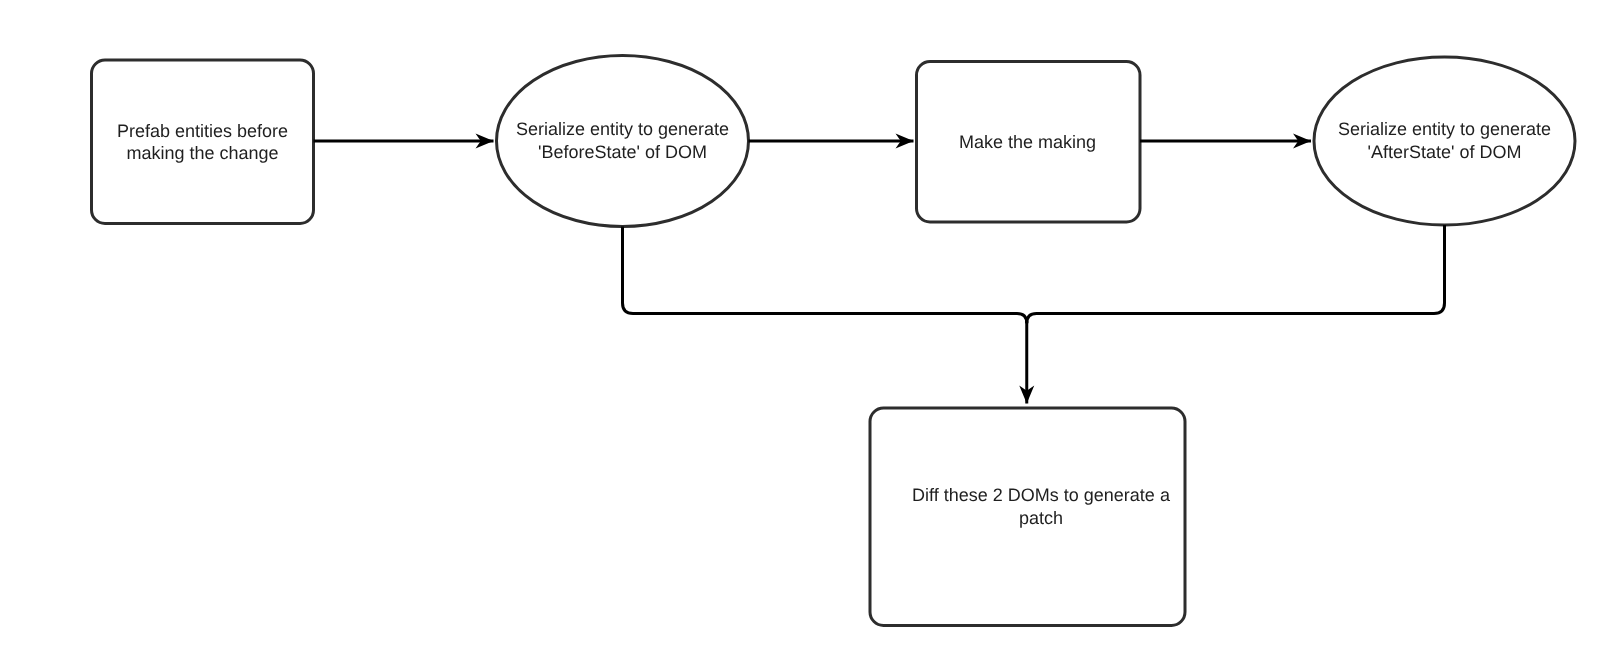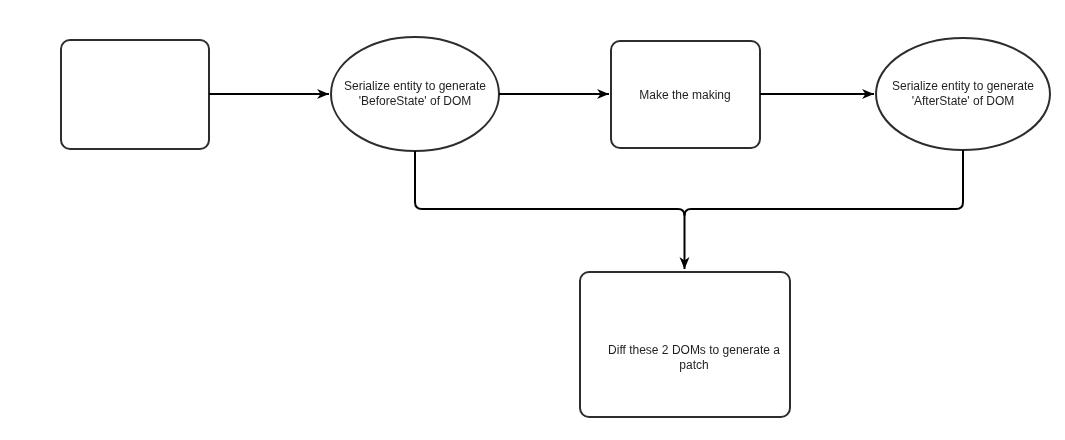--- a/index.html
+++ b/index.html
@@ -27,21 +27,21 @@
     font-size: 12px;
     line-height: 1.25;
     color: #1f1f1f;
     white-space: pre-line;
     pointer-events: none;
   }
   .lbl-prefab        { left: 135px;  top: 95px;  width: 145px; }
   .lbl-serialize-before { left: 415px; top: 94px;  width: 165px; }
   .lbl-make-change   { left: 685px;  top: 95px;  width: 145px; }
   .lbl-serialize-after  { left: 963px; top: 94px;  width: 165px; }
-  .lbl-diff          { left: 684px;  top: 358px; width: 205px; padding-left: 20px; }
+  .lbl-diff          { left: 684px;  top: 338px; width: 205px; padding-left: 20px; }
 </style>
 </head>
 <body>
 
 <div class="canvas">
 
   <svg width="1065" height="440" viewBox="0 0 1065 440">
     <defs>
       <marker id="arrowhead" markerUnits="userSpaceOnUse" markerWidth="14" markerHeight="12" refX="13" refY="6" orient="auto">
         <path d="M1,1 L13,6 L1,11 L4.5,6 Z" fill="#000000"></path>
@@ -64,20 +64,22 @@
 
     <path d="M760,94 L874,94" fill="none" stroke="#000000" stroke-width="2" marker-end="url(#arrowhead)"></path>
 
     <path d="M415,151 L415,202 Q415,209 422,209 L678,209 Q684.5,209 684.5,215.5" fill="none" stroke="#000000" stroke-width="2"></path>
 
     <path d="M963,150 L963,202 Q963,209 956,209 L691,209 Q684.5,209 684.5,215.5" fill="none" stroke="#000000" stroke-width="2"></path>
 
     <path d="M684.5,212 L684.5,269" fill="none" stroke="#000000" stroke-width="2" marker-end="url(#arrowhead)"></path>
   </svg>
 
+  <div class="node-label lbl-prefab">Prefab entities before
+making the change</div>
 
   <div class="node-label lbl-serialize-before">Serialize entity to generate
 'BeforeState' of DOM</div>
 
   <div class="node-label lbl-make-change">Make the making</div>
 
   <div class="node-label lbl-serialize-after">Serialize entity to generate
 'AfterState' of DOM</div>
 
   <div class="node-label lbl-diff">Diff these 2 DOMs to generate a

